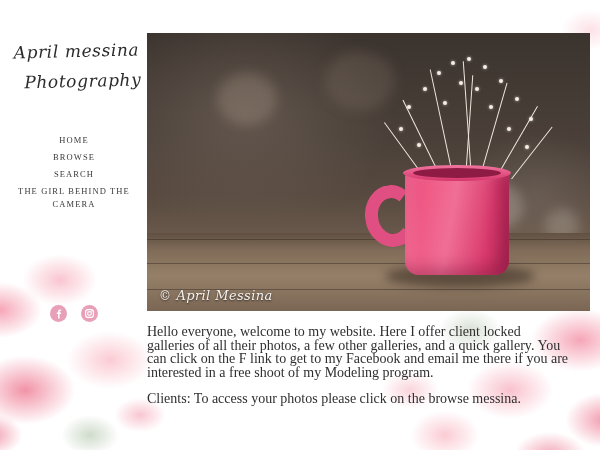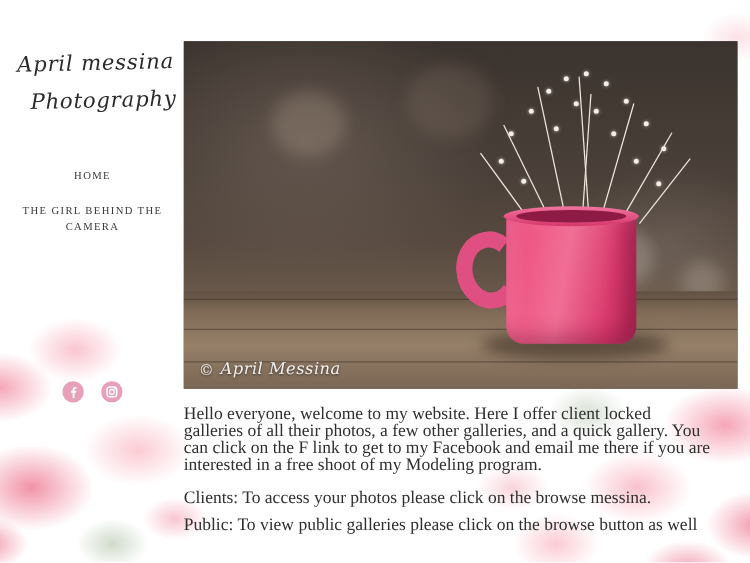--- a/index.html
+++ b/index.html
@@ -71,21 +71,21 @@
     letter-spacing: 0.6px;
     transform: rotate(-1.4deg);
   }
   .brand .l2 { padding-left: 10px; }
 
   .nav {
     margin-top: 38px;
     display: flex;
     flex-direction: column;
     align-items: center;
-    gap: 15px;
+    gap: 4px;
   }
   .nav-item {
     font-family: "Liberation Serif", serif;
     font-size: 8.5px;
     letter-spacing: 1.1px;
     color: #3a3a3a;
     text-transform: uppercase;
     text-align: center;
     line-height: 13px;
     cursor: pointer;
@@ -243,20 +243,22 @@
 
   <div class="sidebar">
 
     <div class="brand">
       <div class="l1">April messina</div>
       <div class="l2">Photography</div>
     </div>
 
     <nav class="nav">
       <div class="nav-item">HOME</div>
+      <div class="nav-item">BROWSE</div>
+      <div class="nav-item">SEARCH</div>
       <div class="nav-item">THE GIRL BEHIND THE CAMERA</div>
     </nav>
 
     <div class="social">
       <div class="social-btn">
         <svg width="11" height="11" viewBox="0 0 11 11" aria-hidden="true">
           <path d="M6.6 10.5V6.1h1.3l0.2-1.5H6.6V3.7c0-0.43 0.12-0.72 0.74-0.72h0.79V1.64C7.99 1.61 7.52 1.57 6.98 1.57c-1.13 0-1.9 0.69-1.9 1.95v1.09H3.78v1.5h1.3v4.4h1.52z" fill="#ffffff"></path>
         </svg>
       </div>
       <div class="social-btn">
@@ -322,17 +324,16 @@
         <div class="watermark">
           <span class="wm-c">©</span>
           <span>April Messina</span>
         </div>
       </div>
     </div>
 
     <div class="body-copy">
       <p class="para">Hello everyone, welcome to my website. Here I offer client locked galleries of all their photos, a few other galleries, and a quick gallery. You can click on the F link to get to my Facebook and email me there if you are interested in a free shoot of my Modeling program.</p>
       <p class="para tight">Clients: To access your photos please click on the browse messina.</p>
-      <p class="para">Public: To view public galleries please click on the browse button as well</p>
     </div>
 
   </div>
 </div>
 
 </body></html>

